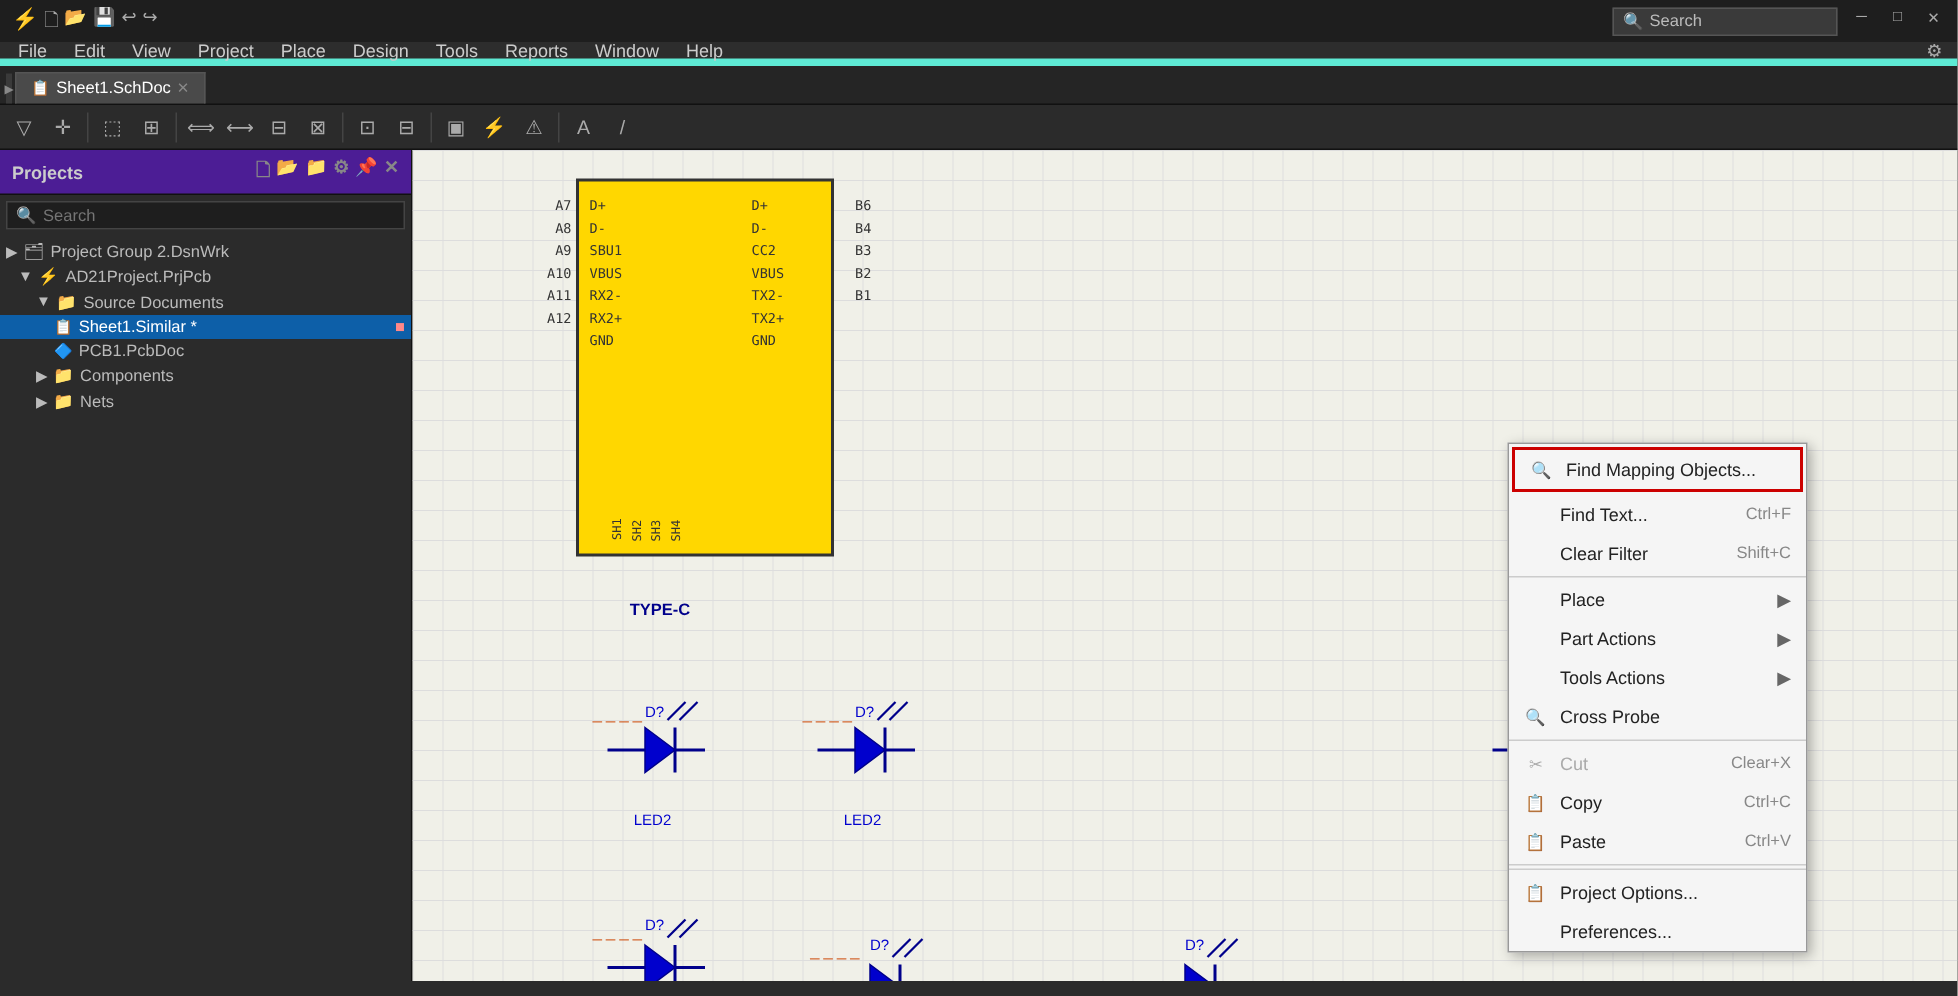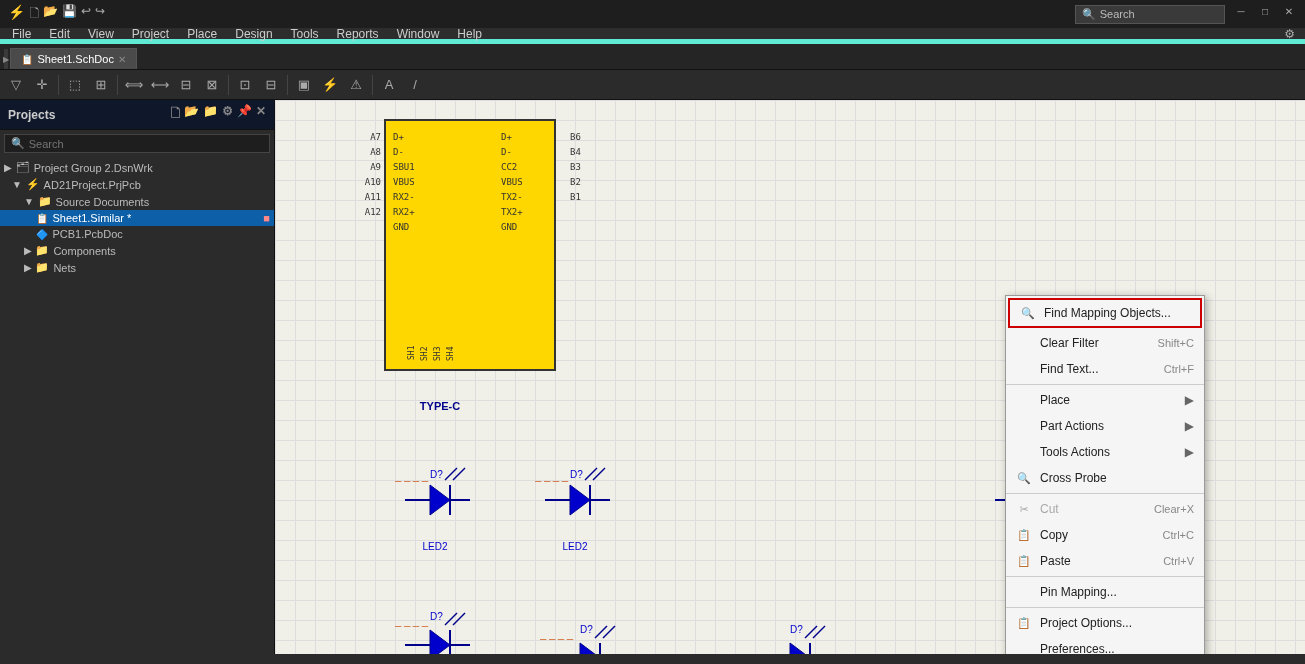--- a/index.html
+++ b/index.html
@@ -95,21 +95,21 @@
       width: 275px;
       background: #2b2b2b;
       border-right: 1px solid #111;
       display: flex;
       flex-direction: column;
       overflow: hidden;
     }
     #sidebar-header {
       display: flex; align-items: center; justify-content: space-between;
       padding: 4px 8px;
-      background: #0f172a;
+      background: #4c1d95;
       border-bottom: 1px solid #111;
       font-size: 12px; font-weight: bold; color: #ccc;
     }
     .sidebar-header-icons { display: flex; gap: 4px; color: #888; }
     #search-box {
       margin: 4px;
       display: flex; align-items: center;
       background: #1e1e1e; border: 1px solid #444;
       padding: 2px 6px; gap: 4px; color: #888;
     }
@@ -419,27 +419,27 @@
     </svg>
 
     <div id="context-menu">
 
       <div class="ctx-item highlight-box" style="border:2px solid #cc0000;margin:2px;">
         <span class="ctx-icon">🔍</span>
         <span>Find Mapping Objects...</span>
       </div>
       <div class="ctx-item">
         <span class="ctx-icon"></span>
+        <span>Find Text...</span>
+        <span class="ctx-shortcut">Ctrl+F</span>
+      </div>
+      <div class="ctx-item">
+        <span class="ctx-icon"></span>
         <span>Clear Filter</span>
         <span class="ctx-shortcut">Shift+C</span>
-      </div>
-      <div class="ctx-item">
-        <span class="ctx-icon"></span>
-        <span>Find Text...</span>
-        <span class="ctx-shortcut">Ctrl+F</span>
       </div>
       <div class="ctx-sep"></div>
       <div class="ctx-item">
         <span class="ctx-icon"></span>
         <span>Place</span>
         <span class="ctx-arrow">▶</span>
       </div>
       <div class="ctx-item">
         <span class="ctx-icon"></span>
         <span>Part Actions</span>
@@ -464,24 +464,20 @@
         <span class="ctx-icon" style="font-size:11px;">📋</span>
         <span>Copy</span>
         <span class="ctx-shortcut">Ctrl+C</span>
       </div>
       <div class="ctx-item">
         <span class="ctx-icon" style="font-size:11px;">📋</span>
         <span>Paste</span>
         <span class="ctx-shortcut">Ctrl+V</span>
       </div>
       <div class="ctx-sep"></div>
-      <div class="ctx-item">
-        <span class="ctx-icon"></span>
-        <span>Pin Mapping...</span>
-      </div>
       <div class="ctx-sep"></div>
       <div class="ctx-item">
         <span class="ctx-icon" style="font-size:11px;">📋</span>
         <span>Project Options...</span>
       </div>
       <div class="ctx-item">
         <span class="ctx-icon"></span>
         <span>Preferences...</span>
       </div>
     </div>

